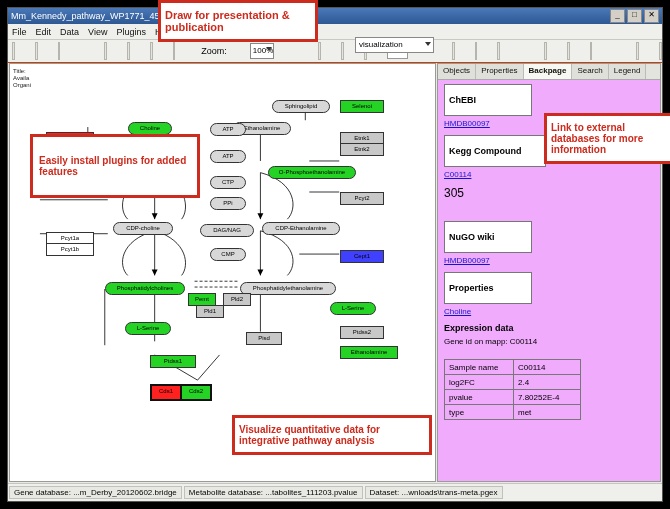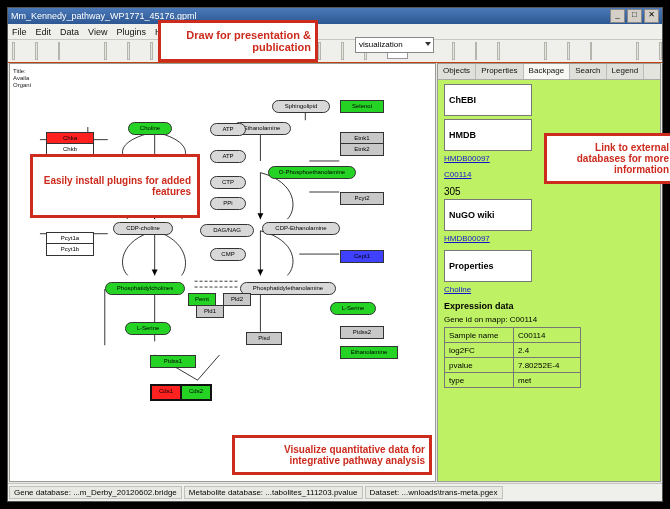--- a/index.html
+++ b/index.html
@@ -23,33 +23,33 @@
   .zlabel{font-size:9px;margin:0 3px 0 6px;}
   .zoomsel{width:52px;height:14px;border:1px solid #888;background:#fff;font-size:8px;padding-left:2px;line-height:13px;position:relative;}
   .zoomsel .arw{position:absolute;right:1px;top:3px;border-left:3px solid transparent;border-right:3px solid transparent;border-top:4px solid #333;}
   .labelbox{width:36px;height:13px;border:1px solid #999;background:#fff;font-size:7px;line-height:12px;padding-left:2px;position:relative;}
   .vizsel{position:absolute;right:228px;top:29px;width:74px;height:14px;border:1px solid #888;background:#ffffff;font-size:8px;line-height:13px;padding-left:3px;}
   .vizsel .arw{position:absolute;right:2px;top:4px;border-left:3px solid transparent;border-right:3px solid transparent;border-top:4px solid #333;}
 
   
   .body{position:absolute;left:0;top:54px;right:0;bottom:18px;display:flex;}
   .canvaswrap{position:relative;flex:1;background:#fff;border:1px solid #9a9a96;margin:1px;overflow:hidden;}
-  .sidebar{width:222px;background:#bef264;border:1px solid #9a9a96;margin:1px 1px 1px 0;display:flex;flex-direction:column;}
+  .sidebar{width:222px;background:#f0abfc;border:1px solid #9a9a96;margin:1px 1px 1px 0;display:flex;flex-direction:column;}
 
   
   .sidetabs{display:flex;height:15px;background:#e4e4de;border-bottom:1px solid #aaa;}
   .sidetab{font-size:8px;padding:2px 5px;border-right:1px solid #bbb;color:#111;background:#e0e0da;}
-  .sidetab.active{background:#f7f7f3;font-weight:normal;}
+  .sidetab.active{background:#f7f7f3;font-weight:bold;}
 
   .sidecontent{flex:1;overflow:hidden;padding:4px 6px;font-size:9px;}
   .secbox{border:1px solid #777;background:#fff;padding:10px 4px;font-weight:bold;font-size:9px;width:78px;margin-bottom:3px;}
   .lnk{color:#1414cc;text-decoration:underline;font-size:8px;display:block;margin-bottom:7px;}
-  .plain{font-size:10px;margin-bottom:2px;}
+  .plain{font-size:12px;margin-bottom:21px;}
   .expr{font-weight:bold;font-size:9px;margin:6px 0 4px;}
-  .geneid{font-size:8px;margin-bottom:3px;}
+  .geneid{font-size:8px;margin-bottom:13px;}
   table.exp{border-collapse:collapse;font-size:8px;padding-left:48px;}
   table.exp td{border:1px solid #777;padding:1px 4px;height:12px;}
   table.exp td.k{width:60px;}
   table.exp td.v{width:58px;}
 
   
   .status{position:absolute;left:0;right:0;bottom:0;height:17px;background:#efefeb;border-top:1px solid #c4c4c0;display:flex;align-items:center;}
   .status .cell{font-size:8px;border:1px solid #c0c0bc;background:#e9e9e4;margin:1px 1px;padding:1px 4px;white-space:nowrap;}
 
   
@@ -61,21 +61,21 @@
   .rect{border:1px solid #333;background:#bdbdbd;height:11px;}
   .grn{background:#25d325;}
   .red{background:#ff2020;}
   .wht{background:#ffffff;}
   .gry{background:#c8c8c8;}
   .blu{background:#4040ff;}
 
   svg.wires{position:absolute;left:0;top:0;width:100%;height:100%;}
 
   
-  .callout{position:absolute;background:#fff;border:3px solid #cc2b1d;color:#cc2b1d;font-weight:bold;text-align:right;margin-top:20px;}
+  .callout{position:absolute;background:#fff;border:3px solid #cc2b1d;color:#cc2b1d;font-weight:bold;text-align:left;}
   .co1{left:158px;top:0px;width:146px;padding:6px 4px;font-size:11px;z-index:30;}
   .co2{left:20px;top:70px;width:152px;padding:18px 6px;font-size:10px;z-index:30;}
   .co3{left:544px;top:113px;width:118px;padding:6px 4px;font-size:10px;z-index:30;}
   .co4{left:222px;top:351px;width:186px;padding:6px 4px;font-size:10px;z-index:30;}
 </style>
 </head>
 <body>
 
 <div id="app">
 
@@ -250,23 +250,23 @@
         <div class="sidetab">Objects</div>
         <div class="sidetab">Properties</div>
         <div class="sidetab active">Backpage</div>
         <div class="sidetab">Search</div>
         <div class="sidetab">Legend</div>
       </div>
 
       <div class="sidecontent">
         <div class="secbox">ChEBI</div>
 
-        <div class="secbox">HMDB</div>
         <a class="lnk" href="#">HMDB00097</a>
 
+        <div class="secbox" style="width:92px">Kegg Compound</div>
         <a class="lnk" href="#">C00114</a>
 
         <div class="plain">305</div>
 
         <div class="secbox">NuGO wiki</div>
         <a class="lnk" href="#">HMDB00097</a>
 
         <div class="secbox">Properties</div>
         <a class="lnk" href="#">Choline</a>
 

